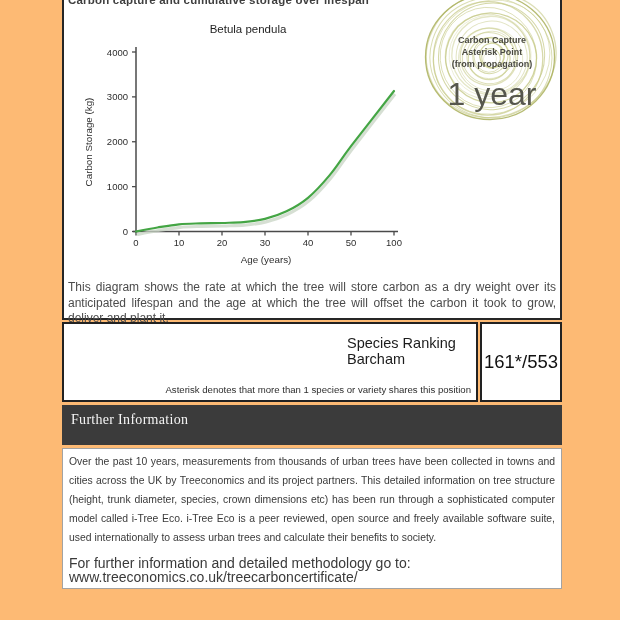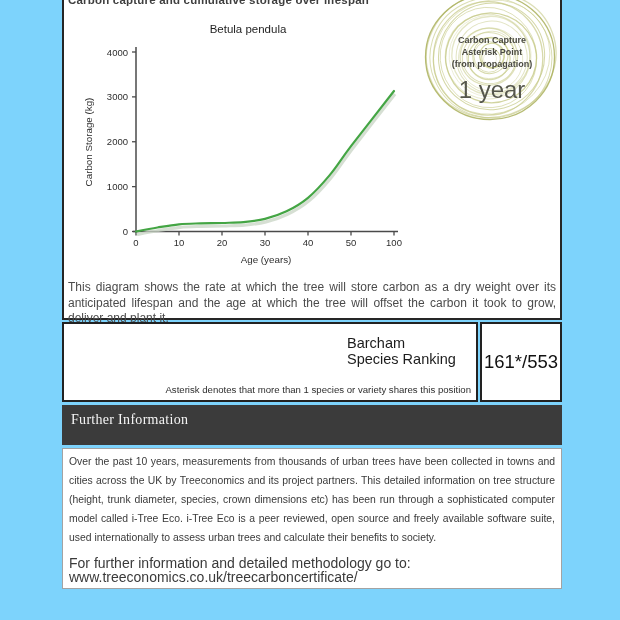--- a/index.html
+++ b/index.html
@@ -1,17 +1,17 @@
 <!DOCTYPE html>
 <html><head>
 <meta charset="utf-8">
 <style>
   html,body{margin:0;padding:0;background:#fff;}
   .page{
-    position:relative;width:620px;height:620px;background:#7dd3fc;
+    position:relative;width:620px;height:620px;background:#fdba74;
     overflow:hidden;font-family:"Liberation Sans",sans-serif;
     -webkit-font-smoothing:antialiased;
   }
   .abs{position:absolute;}
   
   .chart-box{
     left:62px;top:-16px;width:500px;height:336px;
     border:2px solid #262626;box-sizing:border-box;background:#fff;
   }
   .doc-title{
@@ -26,21 +26,21 @@
   #chart svg{display:block;}
   
   .badge{left:422px;top:-10px;width:140px;height:140px;}
   .badge svg{position:absolute;left:0;top:0;}
   .badge-text{
     position:absolute;left:10px;top:44px;width:120px;text-align:center;
     font-size:9px;font-weight:bold;color:#4a4a42;line-height:12px;
   }
   .badge-value{
     position:absolute;left:10px;top:86px;width:120px;text-align:center;
-    font-size:24px;color:#56574d;
+    font-size:32px;color:#56574d;
   }
   .description{
     left:68px;top:280px;width:488px;
     font-size:12px;line-height:15.5px;color:#4b4b4b;text-align:justify;
   }
   
   .rank-left{
     left:62px;top:322px;width:416px;height:80px;
     border:2px solid #222;box-sizing:border-box;background:#fff;
   }
@@ -156,22 +156,22 @@
       <div>Asterisk Point</div>
       <div>(from propagation)</div>
     </div>
     <div class="badge-value">1 year</div>
   </div>
 
   <div class="abs description">This diagram shows the rate at which the tree will store carbon as a dry weight over its anticipated lifespan and the age at which the tree will offset the carbon it took to grow, deliver and plant it.</div>
 
   <div class="abs rank-left">
     <div class="rank-label">
+      <div>Species Ranking</div>
       <div>Barcham</div>
-      <div>Species Ranking</div>
     </div>
     <div class="rank-footnote">Asterisk denotes that more than 1 species or variety shares this position</div>
   </div>
   <div class="abs rank-right">
     <span class="rank-value">161*/553</span>
   </div>
 
   <div class="abs fi-bar">
     <div class="fi-bar-title">Further Information</div>
   </div>

